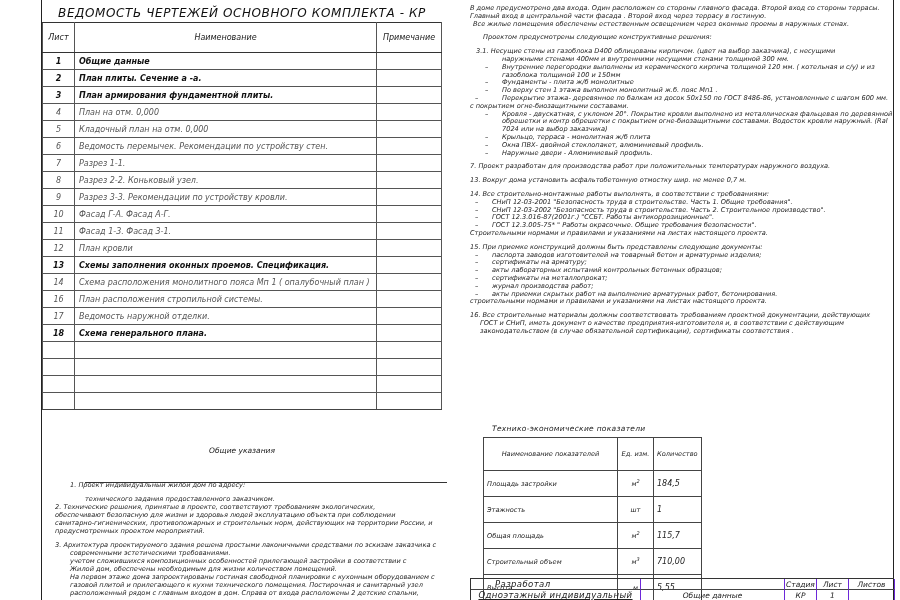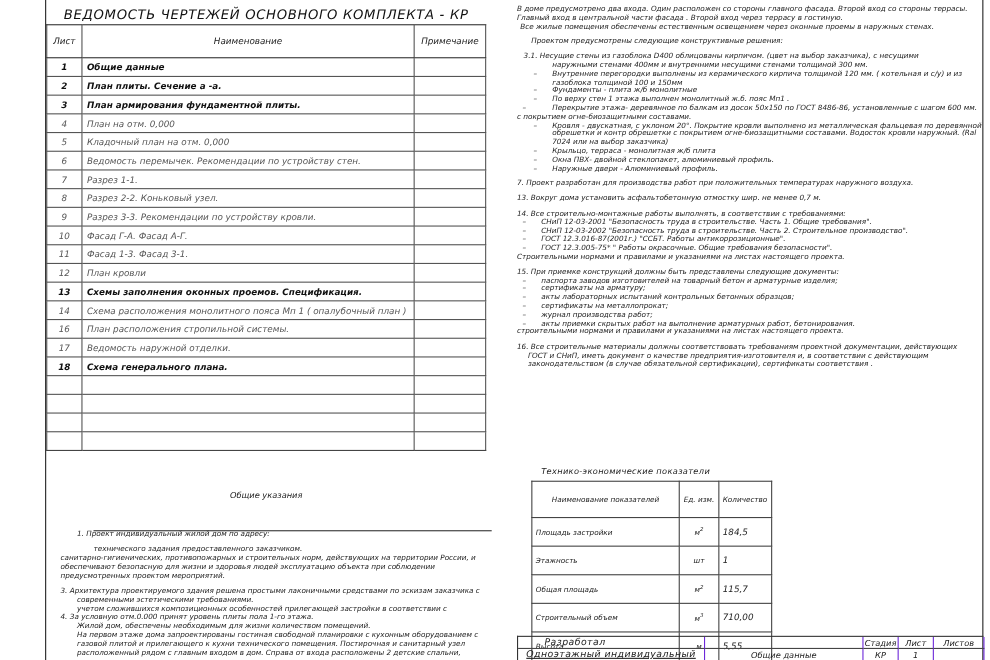--- a/index.html
+++ b/index.html
@@ -180,28 +180,28 @@
       </tr>
 </tbody>
   </table>
 
 <div class="gen-title">Общие указания</div>
 <div class="addr-line"></div>
 <div class="gen">
   <p class="indent1">1. Проект индивидуальный жилой дом по адресу:</p>
   <div class="gap"></div>
   <p class="indent2">технического задания предоставленного заказчиком.</p>
+  <p>2.  Технические решения, принятые в проекте, соответствуют требованиям экологических,</p>
+  <p>обеспечивают безопасную для жизни и здоровья людей эксплуатацию  объекта при соблюдении</p>
   <p>санитарно-гигиенических, противопожарных и  строительных норм, действующих на территории России, и</p>
-  <p>обеспечивают безопасную для жизни и здоровья людей эксплуатацию  объекта при соблюдении</p>
   <p>предусмотренных проектом мероприятий.</p>
   <div class="gap"></div>
   <p>3. Архитектура проектируемого здания решена простыми лаконичными средствами  по эскизам заказчика с</p>
   <p class="indent1">современными эстетическими требованиями.</p>
   <p class="indent1">учетом сложившихся композиционных особенностей прилегающей застройки  в соответствии с</p>
-  <p>4. За условную отм.0.000  принят уровень плиты пола  1-го этажа.</p>
   <p class="indent1">Жилой дом, обеспечены необходимым для жизни количеством помещений.</p>
   <p class="indent1">На первом этаже дома  запроектированы гостиная свободной планировки с кухонным оборудованием с</p>
   <p class="indent1">газовой плитой и прилегающего к кухни  технического помещения. Постирочная и санитарный узел</p>
   <p class="indent1">расположенный рядом с главным входом в дом. Справа от входа расположены 2 детские спальни,</p>
 </div>
 
 <div class="right">
   <p>В доме предусмотрено два входа. Один расположен со стороны главного фасада. Второй вход со стороны террасы.</p>
   <p>Главный вход в центральной части  фасада . Второй вход через террасу в гостиную.</p>
   <p style="padding-left:3px">Все жилые помещения обеспечены естественным освещением через оконные проемы в наружных стенах.</p>

